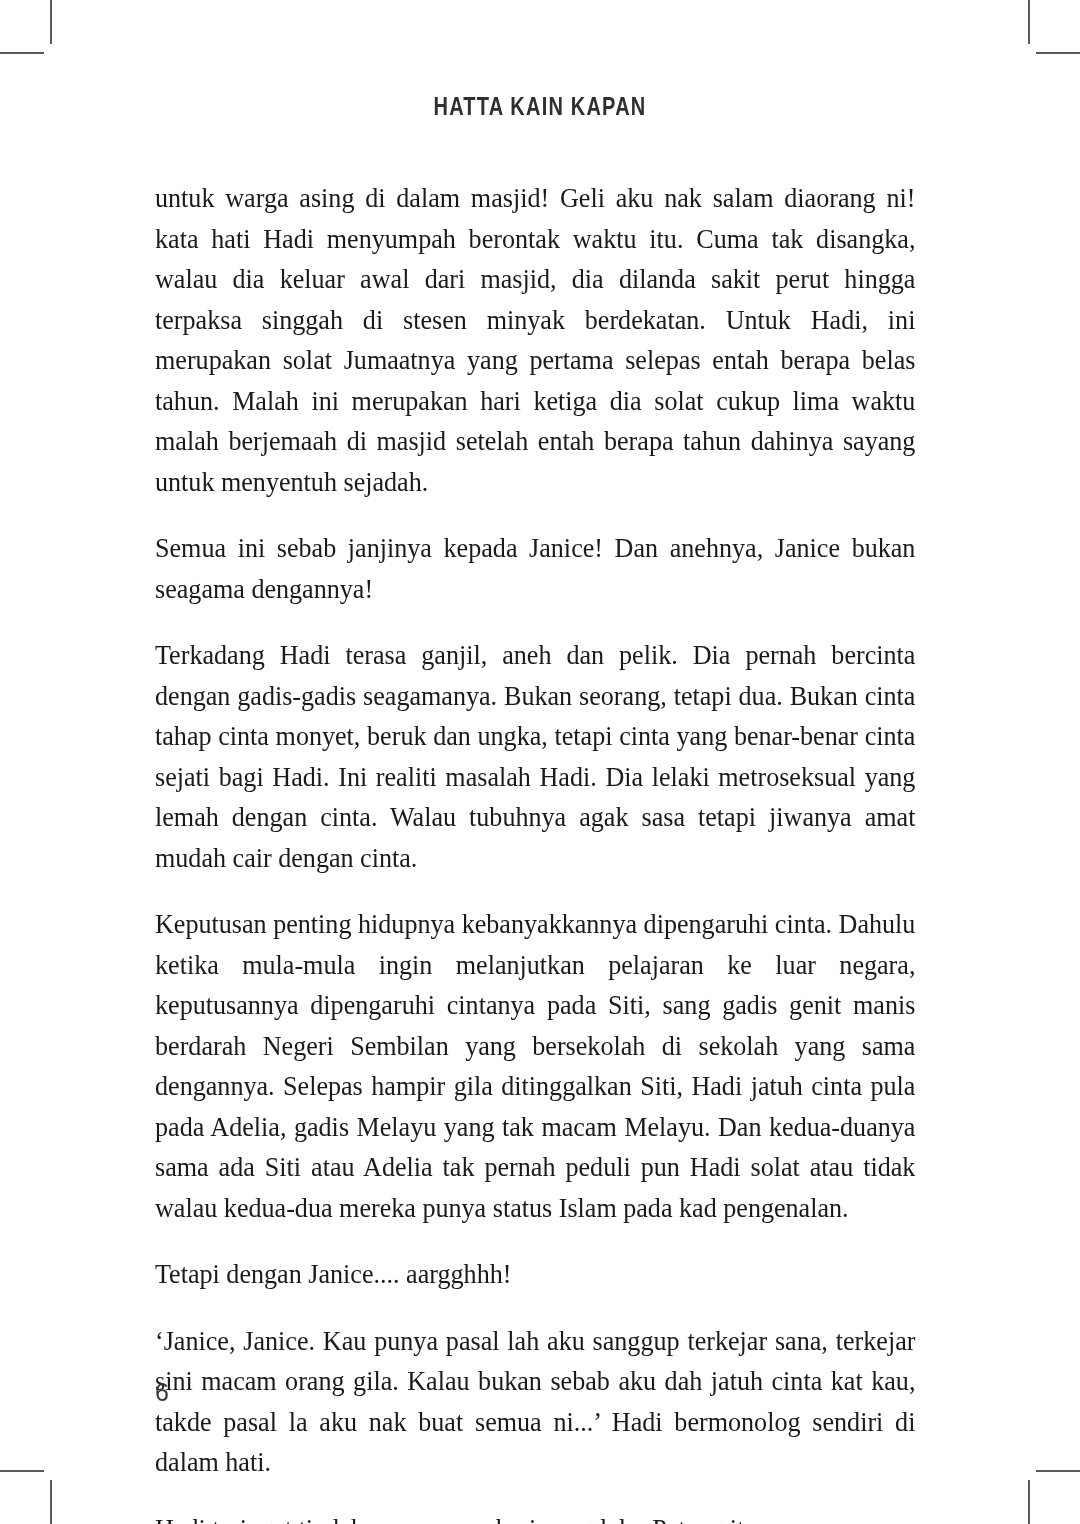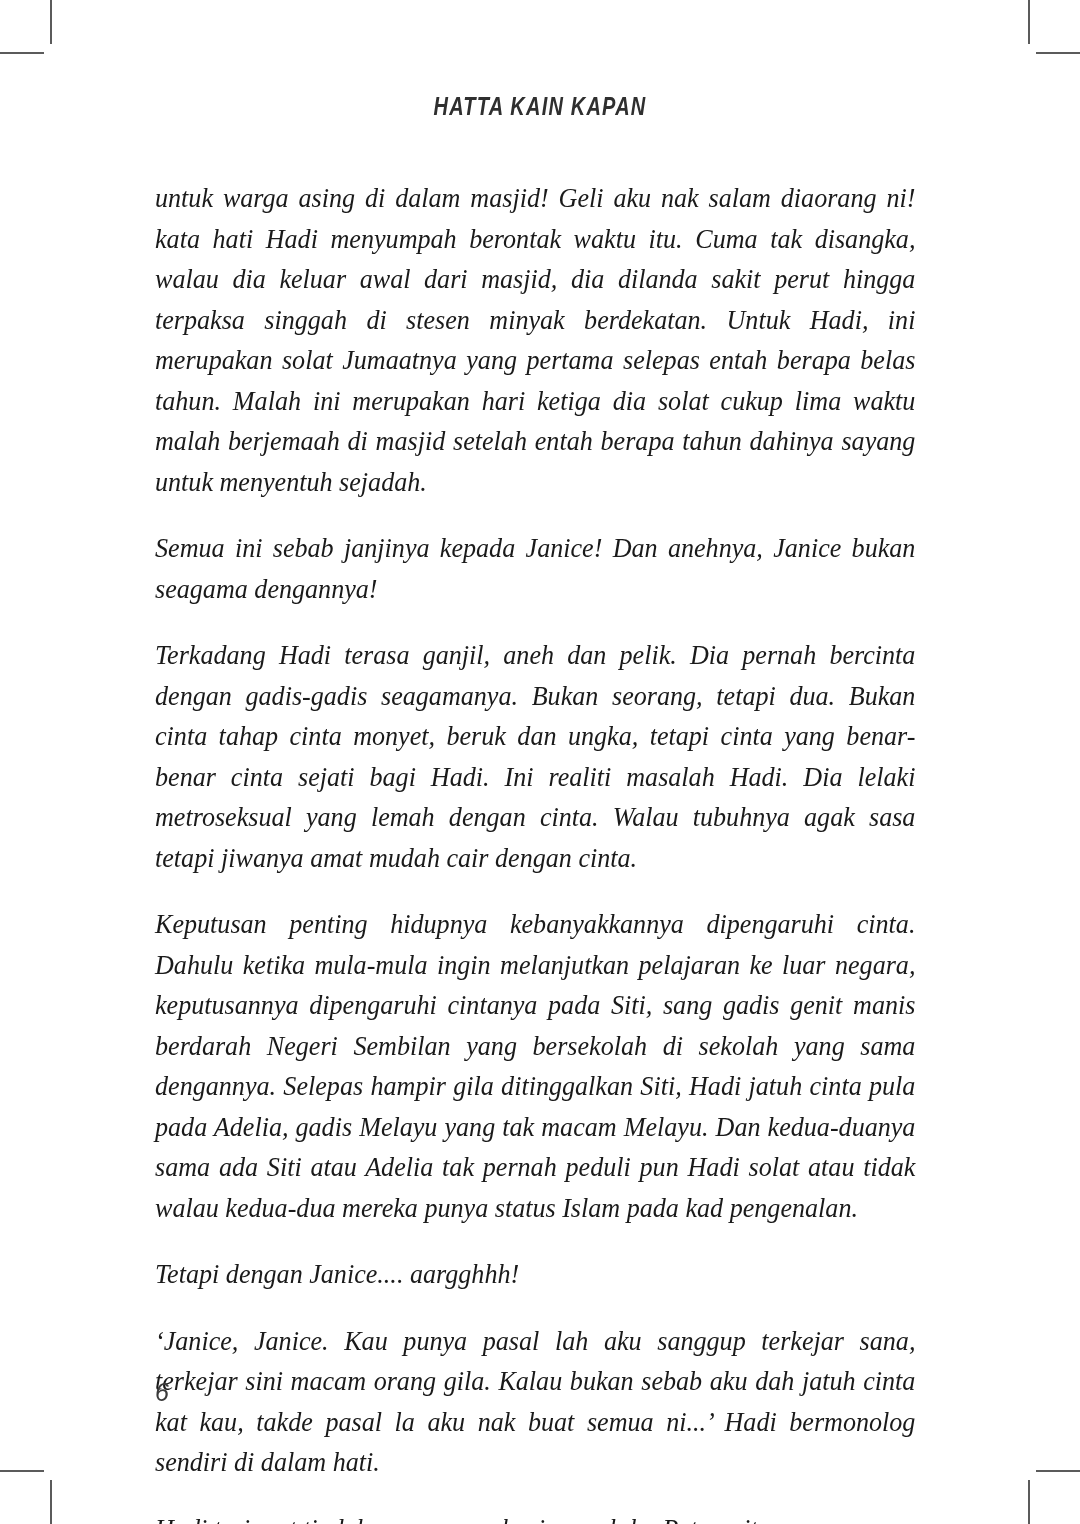--- a/index.html
+++ b/index.html
@@ -7,21 +7,20 @@
     padding: 0;
     background: #ffffff;
   }
   .page {
     position: relative;
     width: 1080px;
     height: 1524px;
     background: #ffffff;
     overflow: hidden;
     box-sizing: border-box;
-    font-style: italic;
   }
 
   
   .crop {
     position: absolute;
     background: #5b5b5b;
   }
   .crop-v { width: 2px; height: 44px; }
   .crop-h { width: 44px; height: 2px; }
 

